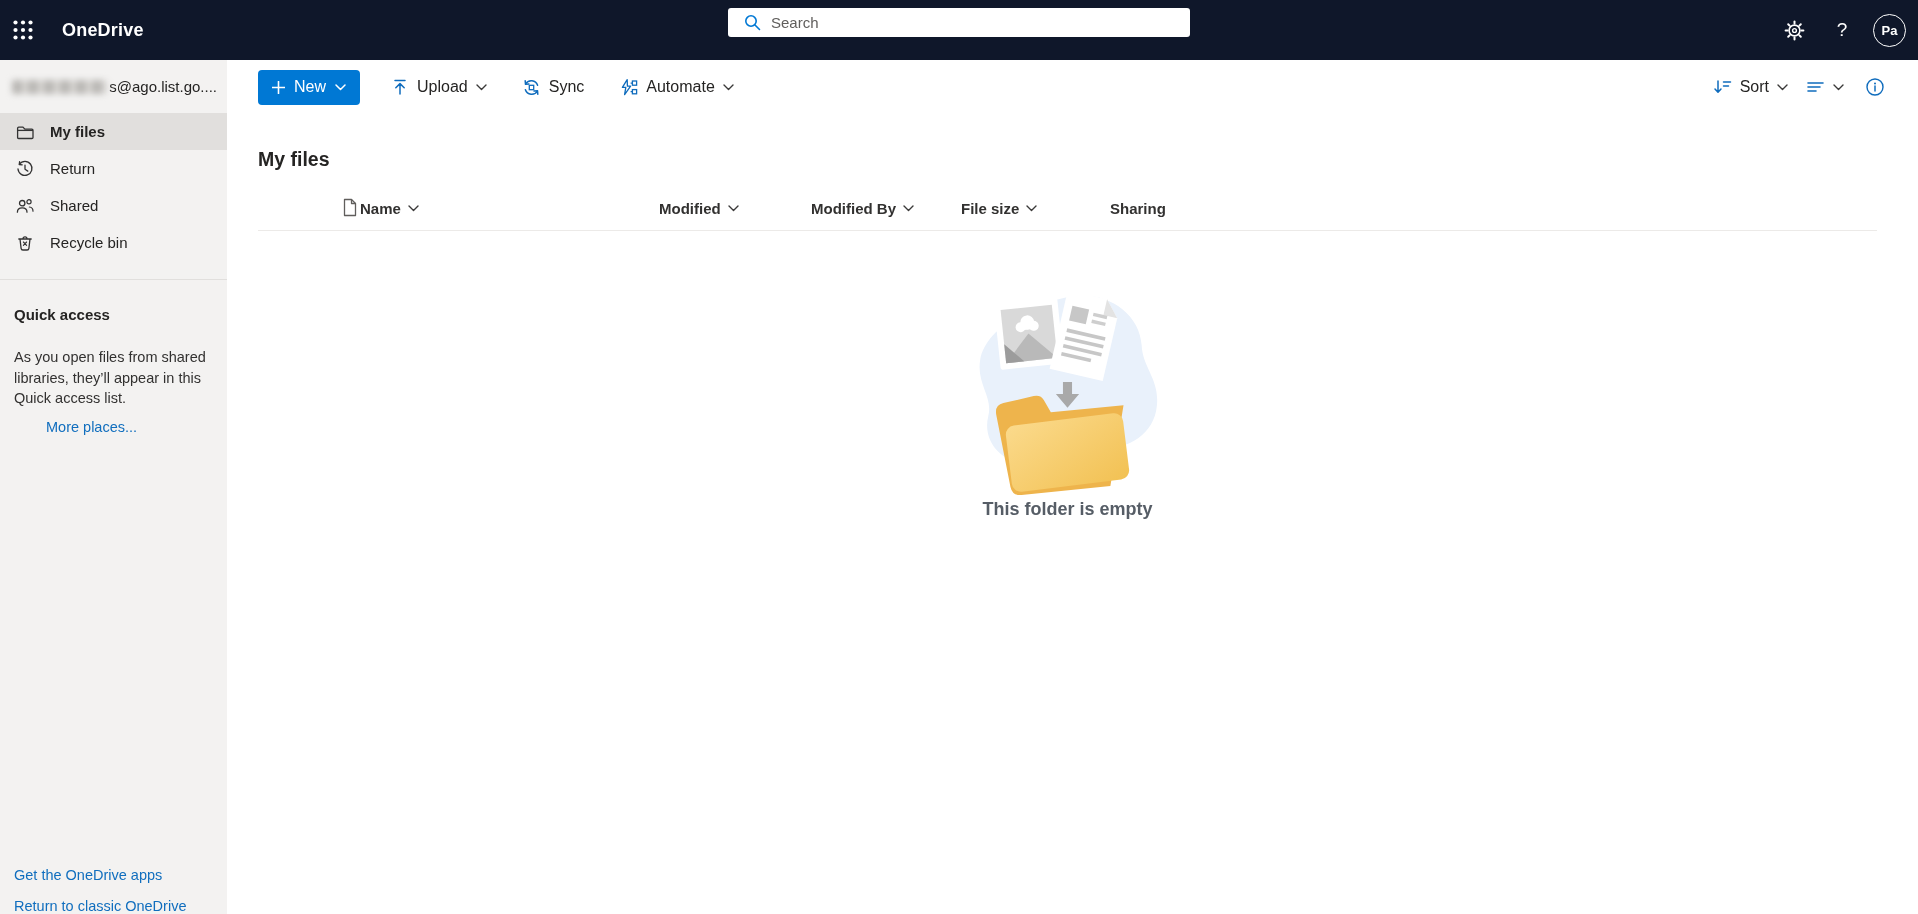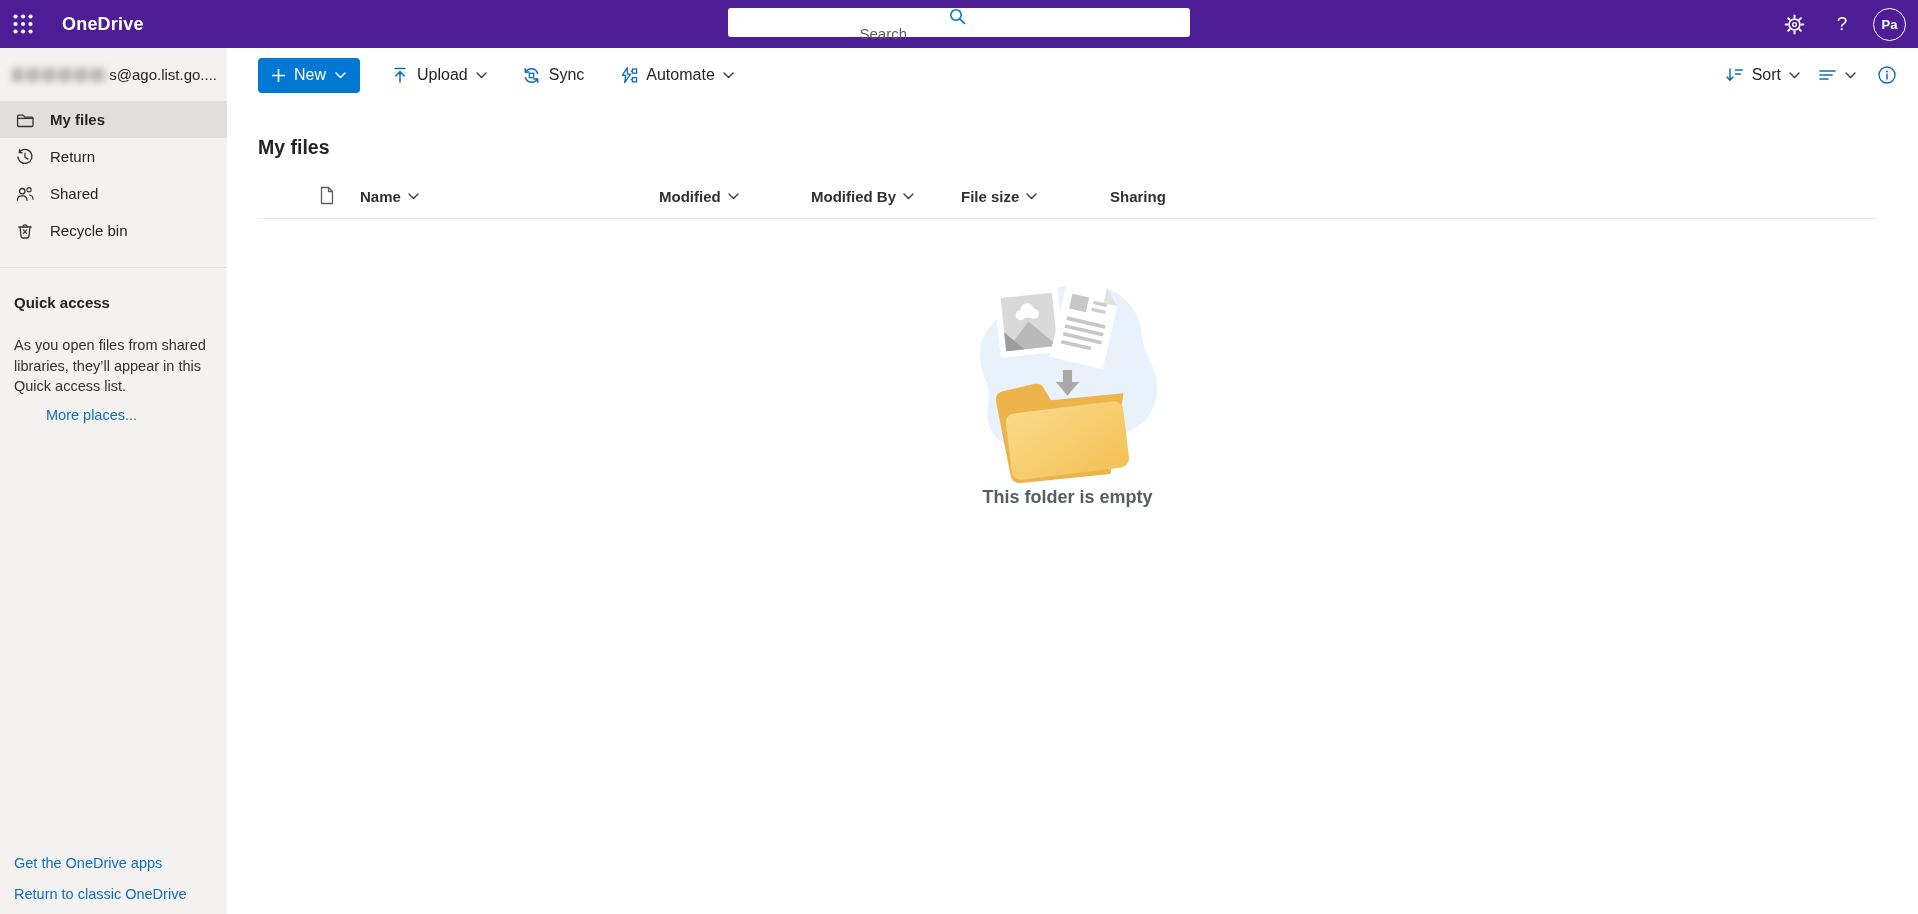--- a/index.html
+++ b/index.html
@@ -1,28 +1,28 @@
 <!DOCTYPE html>
 <html><head>
 <meta charset="utf-8">
 <style>
   * { margin:0; padding:0; box-sizing:border-box; }
   html,body { width:1918px; height:914px; overflow:hidden;
     font-family:"Liberation Sans", sans-serif; background:#fff; color:#252423; }
 
   
-  .topbar { height:48px; background:#4c1d95; display:flex; align-items:center;
+  .topbar { height:60px; background:#0f172a; display:flex; align-items:center;
     position:relative; }
   .waffle-btn { width:46px; height:44px; display:flex; align-items:center;
     justify-content:center; cursor:pointer; }
   .app-title { color:#fff; font-size:18px; font-weight:700; margin-left:16px;
     letter-spacing:.2px; }
   .searchbox { position:absolute; left:50%; transform:translateX(-50%); top:8px;
     width:462px; height:29px; background:#fff; border-radius:3px; display:flex;
-    align-items:center; padding:0 10px;flex-direction:column; }
+    align-items:center; padding:0 10px; }
   .searchbox svg { flex:0 0 auto; margin:0 10px 0 6px; }
   .searchbox input { border:none; outline:none; flex:1; font-size:15px;
     font-family:"Liberation Sans", sans-serif; color:#252423; background:transparent; }
   .searchbox input::placeholder { color:#605e5c; }
   .topbar-right { margin-left:auto; display:flex; align-items:center; gap:14px;
     padding-right:12px; }
   .tb-iconbtn { width:34px; height:34px; display:flex; align-items:center;
     justify-content:center; cursor:pointer; color:#fff; }
   .help-glyph { font-size:19px; color:#fff; font-weight:400; }
   .avatar { width:33px; height:33px; border-radius:50%; border:1.5px solid #fff;
@@ -51,37 +51,37 @@
   .quick-title { font-size:15px; font-weight:700; color:#252423; }
   .quick-text { font-size:14.5px; color:#323130; line-height:1.42; margin-top:24px; }
   .more-link { display:inline-block; margin:10px 0 0 32px; font-size:14.5px;
     color:#106ebe; cursor:pointer; text-decoration:none; }
   .side-footer { margin-top:auto; padding:0 14px 16px 14px; display:flex;
     flex-direction:column; gap:15px; }
   .side-footer a { font-size:14.5px; color:#106ebe; text-decoration:none; cursor:pointer; }
 
   
   .main { flex:1; background:#fff; display:flex; flex-direction:column; }
-  .cmdbar { height:50px; display:flex; align-items:center; padding:4px 14px 0 31px; }
+  .cmdbar { height:50px; display:flex; align-items:center; padding:4px 26px 0 31px; }
   .new-btn { height:35px; background:#0078d4; color:#fff; border:none; border-radius:4px;
     display:flex; align-items:center; gap:9px; padding:0 14px; font-size:16px;
     font-family:"Liberation Sans", sans-serif; cursor:pointer; }
   .cmd-item { display:flex; align-items:center; gap:8px; margin-left:27px;
     font-size:16px; color:#252423; cursor:pointer; background:none; border:none;
     font-family:"Liberation Sans", sans-serif; height:35px; padding:0 4px; }
   .cmd-right { margin-left:auto; display:flex; align-items:center; gap:10px; }
   .cmd-right .cmd-item { margin-left:0; }
   .icbtn { width:34px; height:34px; display:flex; align-items:center;
     justify-content:center; cursor:pointer; background:none; border:none; }
 
   .content { padding:0 41px 0 31px; flex:1; display:flex; flex-direction:column; }
   .page-title { font-size:19.5px; font-weight:700; color:#252423; margin-top:38px; }
 
   .list-header { display:flex; align-items:center; height:44px; margin-top:16px;
-    border-bottom:1px solid #eceae8; font-size:15px; font-weight:700; color:#323130; }
+    border-bottom:1px solid #eceae8; font-size:15px; font-weight:700; color:#323130;text-align:right; }
   .hcell { display:flex; align-items:center; gap:7px; cursor:pointer; }
   .hc-icon { width:44px; margin-left:58px; cursor:pointer; }
   .hc-name { width:299px; }
   .hc-modified { width:152px; }
   .hc-modifiedby { width:150px; }
   .hc-filesize { width:149px; }
   .hc-sharing { flex:1; }
 
   .empty-state { display:flex; flex-direction:column; align-items:center;
     margin-top:52px; }

